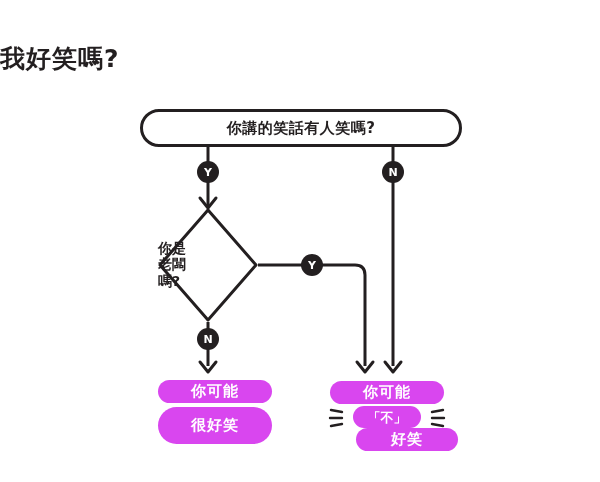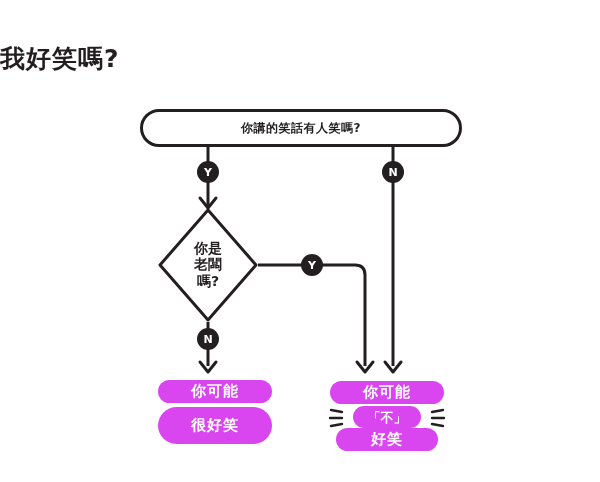--- a/index.html
+++ b/index.html
@@ -58,21 +58,21 @@
     height: 38px;
     box-sizing: border-box;
     border: 3px solid #231f20;
     border-radius: 19px;
     background: #ffffff;
     display: flex;
     align-items: center;
     justify-content: center;
   }
   .question-pill-label {
-    font-size: 12px;
+    font-size: 15px;
     font-weight: bold;
     letter-spacing: 0.5px;
     color: #231f20;
     white-space: nowrap;
   }
 
   
   .decision-diamond {
     position: absolute;
     left: 158px;
@@ -88,21 +88,21 @@
     height: 114px;
   }
   .decision-text {
     position: absolute;
     left: 0;
     top: 0;
     width: 100px;
     height: 114px;
     display: flex;
     flex-direction: column;
-    align-items: center;
+    align-items: flex-start;
     justify-content: center;
     gap: 1px;
   }
   .decision-line {
     font-size: 14px;
     font-weight: bold;
     line-height: 1.08;
     color: #231f20;
     white-space: nowrap;
   }
@@ -228,17 +228,17 @@
     </div>
     <svg class="spark" style="left:100px; top:2px;" viewBox="0 0 16 20">
       <g stroke="#231f20" stroke-width="2.4" stroke-linecap="round">
         <line x1="2" y1="4" x2="13" y2="2"></line>
         <line x1="2" y1="10" x2="14" y2="10"></line>
         <line x1="2" y1="16" x2="13" y2="18"></line>
       </g>
     </svg>
   </div>
 
-  <div class="result-pill" style="left:336px; top:428px; width:102px; height:23px;justify-content:center;">
+  <div class="result-pill" style="left:356px; top:428px; width:102px; height:23px;justify-content:center;">
     <span class="result-pill-label">好笑</span>
   </div>
 
 </div>
 
 </body></html>

